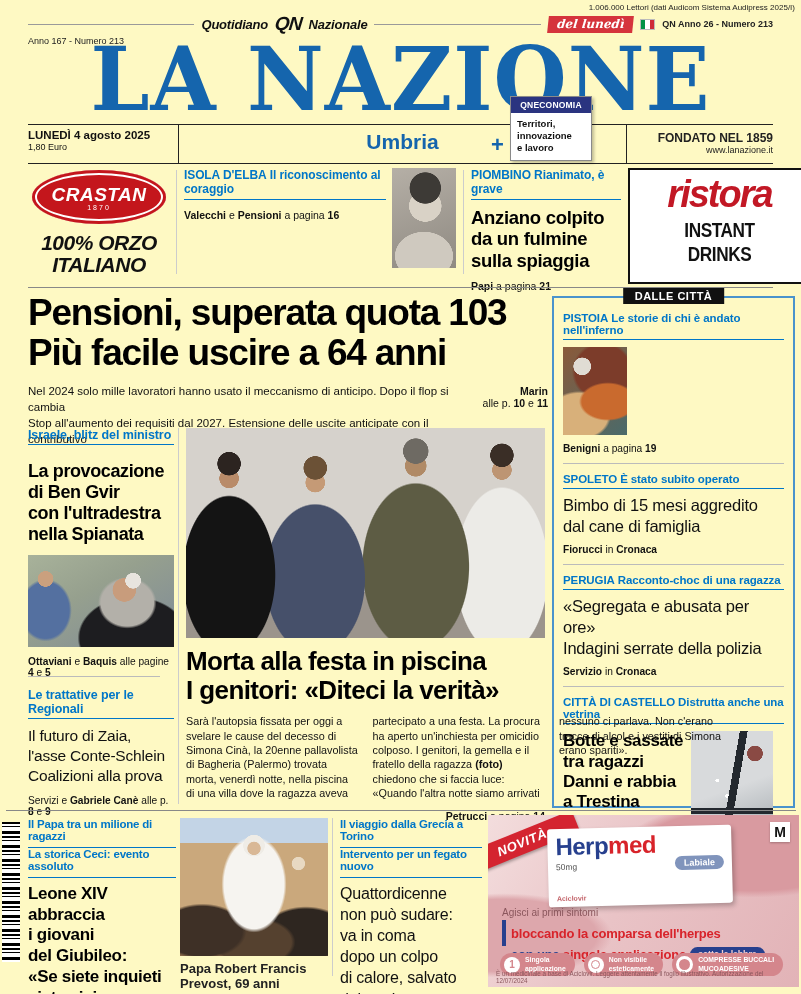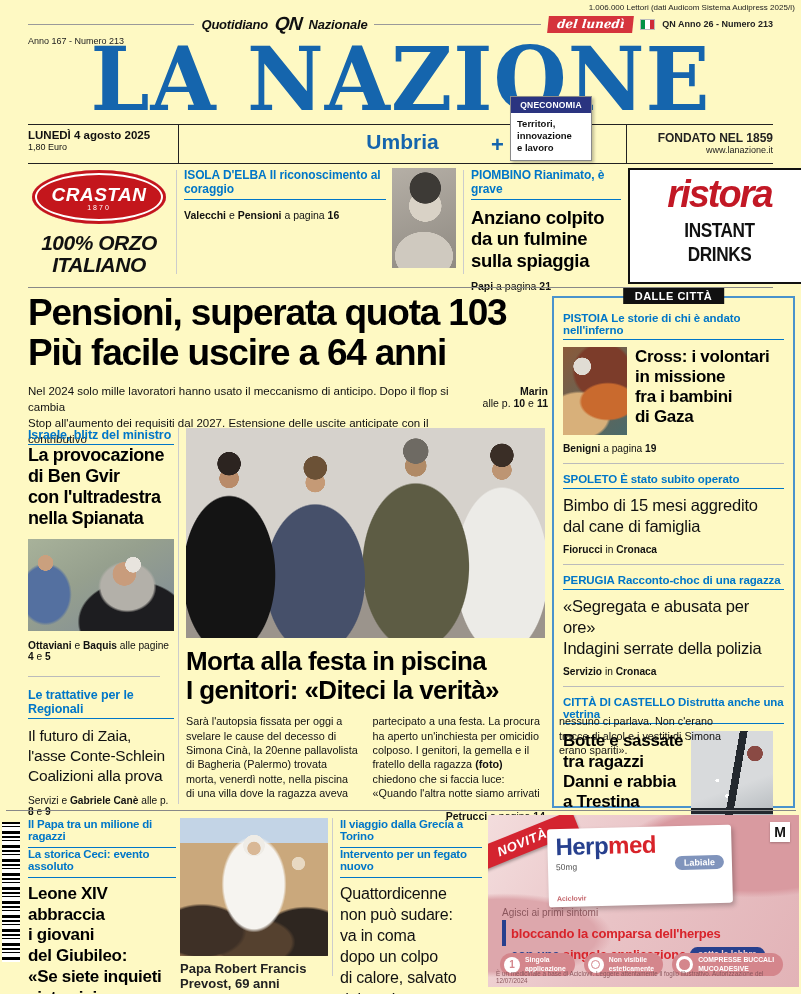--- a/index.html
+++ b/index.html
@@ -116,21 +116,21 @@
       linear-gradient(0deg,transparent 0 8%,#23282e 8% 14%,transparent 14%),
       radial-gradient(circle 2px at 32% 55%,#fff 0 90%,transparent),
       radial-gradient(circle 2px at 44% 72%,#fff 0 90%,transparent),
       linear-gradient(160deg,#d8dadc 0 60%,#b0b6ba 100%);}
   .city-byline{margin-top:8px;font-size:10.2px;}
   .citydiv{border-top:1px solid #bbb;margin:9px 9px 0;}
 
   
   .lc{left:28px;width:146px;}
   .lc-israele{top:428px;}
-  .lc-israele .hl-bold{font-size:18px;line-height:1.17;margin-top:0;letter-spacing:-.4px;}
+  .lc-israele .hl-bold{font-size:18px;line-height:1.17;margin-top:16px;letter-spacing:-.4px;}
   .ph-bengvir{width:146px;height:92px;margin-top:10px;background:
       radial-gradient(circle 8px at 72% 28%,#e8e4de 0 96%,transparent),
       radial-gradient(circle 12px at 66% 38%,#c89c7c 0 96%,transparent),
       radial-gradient(ellipse 20% 28% at 68% 52%,#b3b0a9 0 90%,transparent),
       radial-gradient(ellipse 38% 45% at 72% 90%,#1d1d20 0 96%,transparent),
       radial-gradient(circle 8px at 12% 26%,#caa07e 0 96%,transparent),
       radial-gradient(ellipse 18% 34% at 12% 60%,#5470a0 0 90%,transparent),
       linear-gradient(150deg,#a8b29a 0%,#96a08e 40%,#7e8a98 100%);}
   .lc-div{left:28px;top:676px;width:132px;border-top:1px solid #bbb;}
   .lc-regionali{top:688px;}
@@ -310,24 +310,20 @@
     </div>
   </div>
 
   <div class="abs citybox">
     <div class="citybox-head">DALLE CITTÀ</div>
 
     <div class="citysec" style="padding-top:14px;">
       <span class="kicker"><span class="seg-bold">PISTOIA</span><span> Le storie di chi è andato nell'inferno</span></span>
       <div class="cityrow">
         <div class="ph-pistoia"></div>
-        <div class="hl-bold hl-pistoia pre">Cross: i volontari
-in missione
-fra i bambini
-di Gaza</div>
       </div>
       <div class="byline city-byline"><span class="seg-bold">Benigni</span><span> a pagina </span><span class="seg-bold">19</span></div>
     </div>
     <div class="citydiv"></div>
 
     <div class="citysec">
       <span class="kicker"><span class="seg-bold">SPOLETO</span><span> È stato subito operato</span></span>
       <div class="hl-light hl-spoleto pre">Bimbo di 15 mesi aggredito
 dal cane di famiglia</div>
       <div class="byline city-byline"><span class="seg-bold">Fiorucci</span><span> in </span><span class="seg-bold">Cronaca</span></div>

